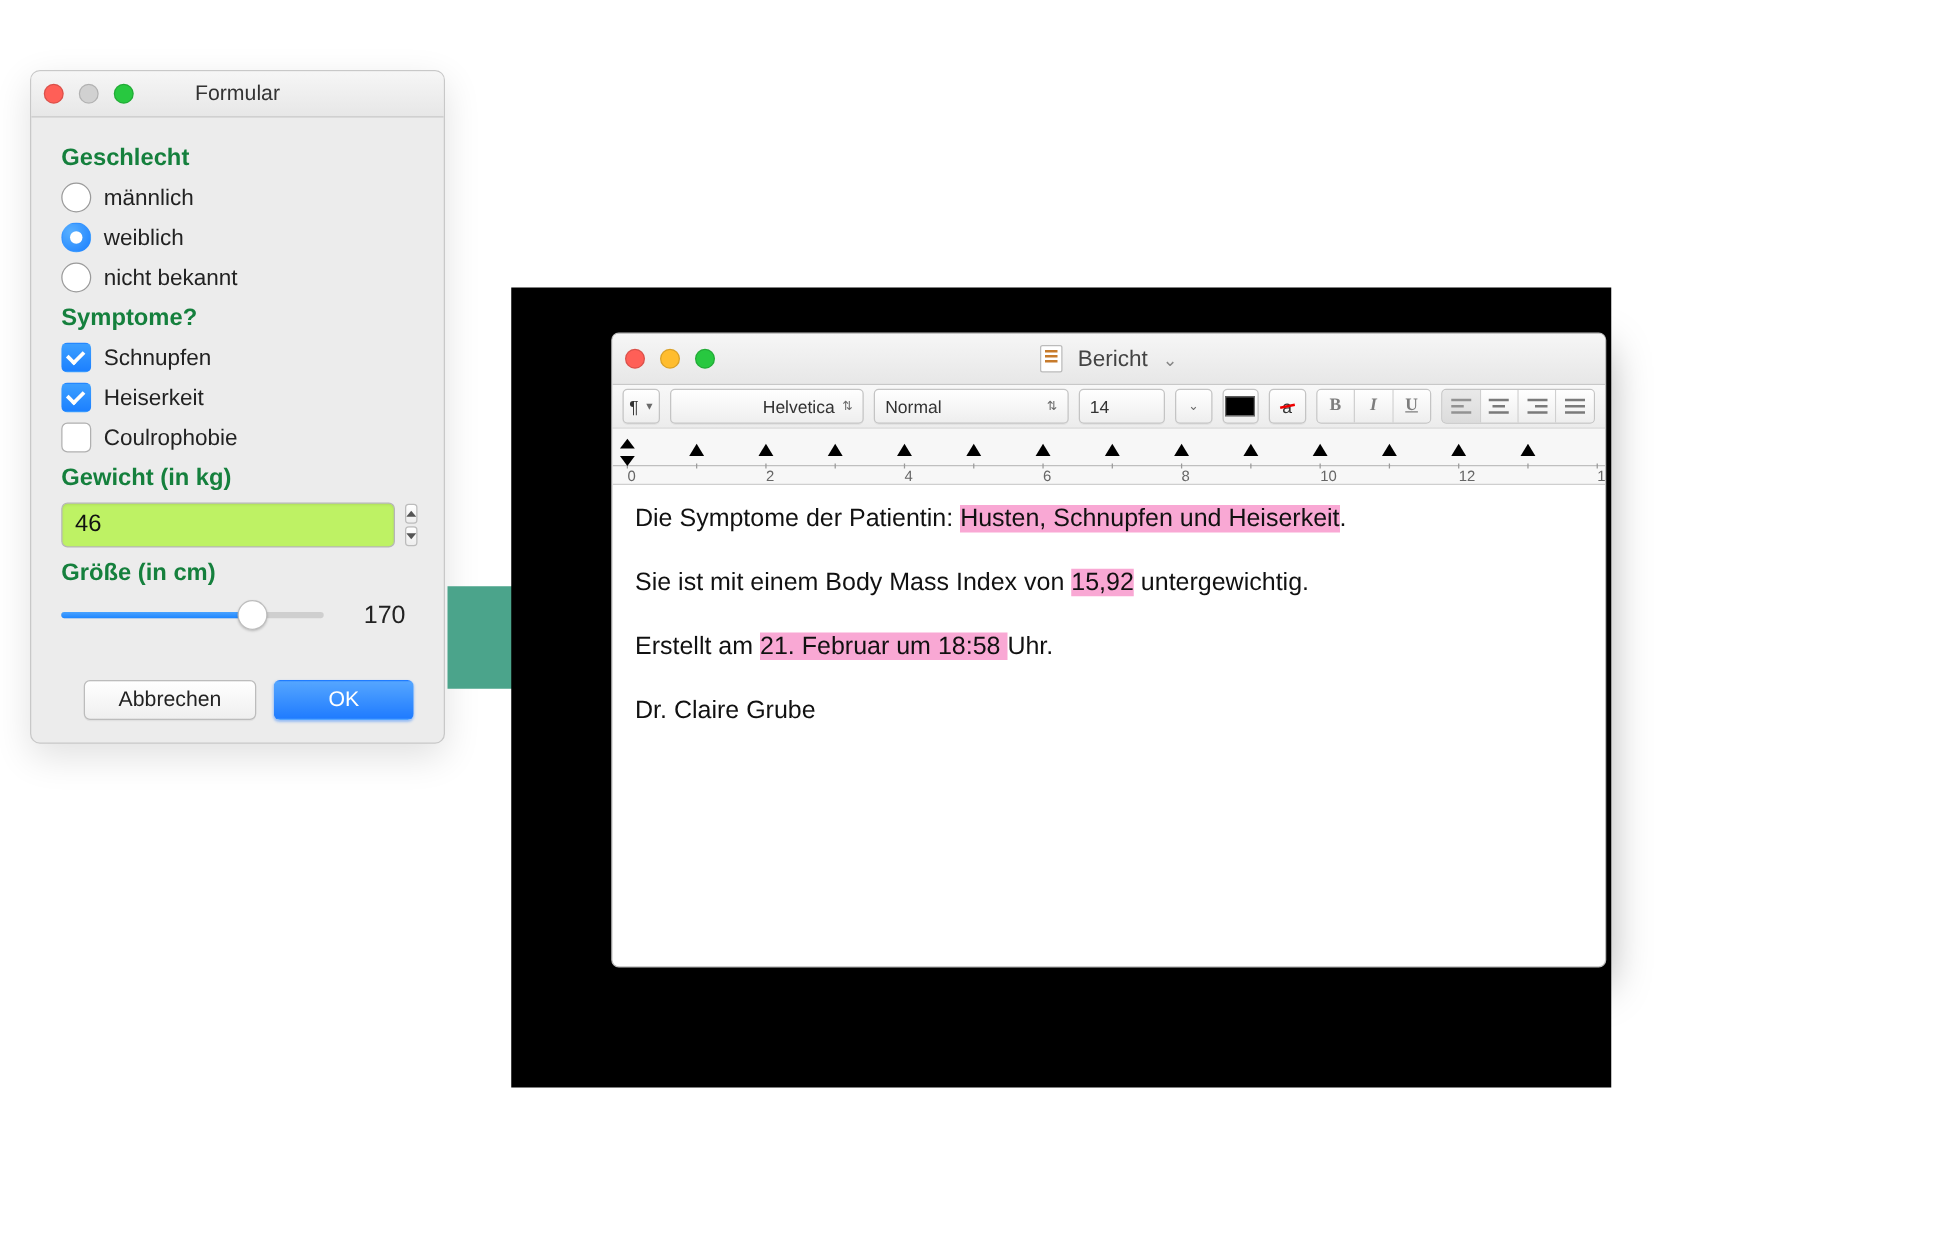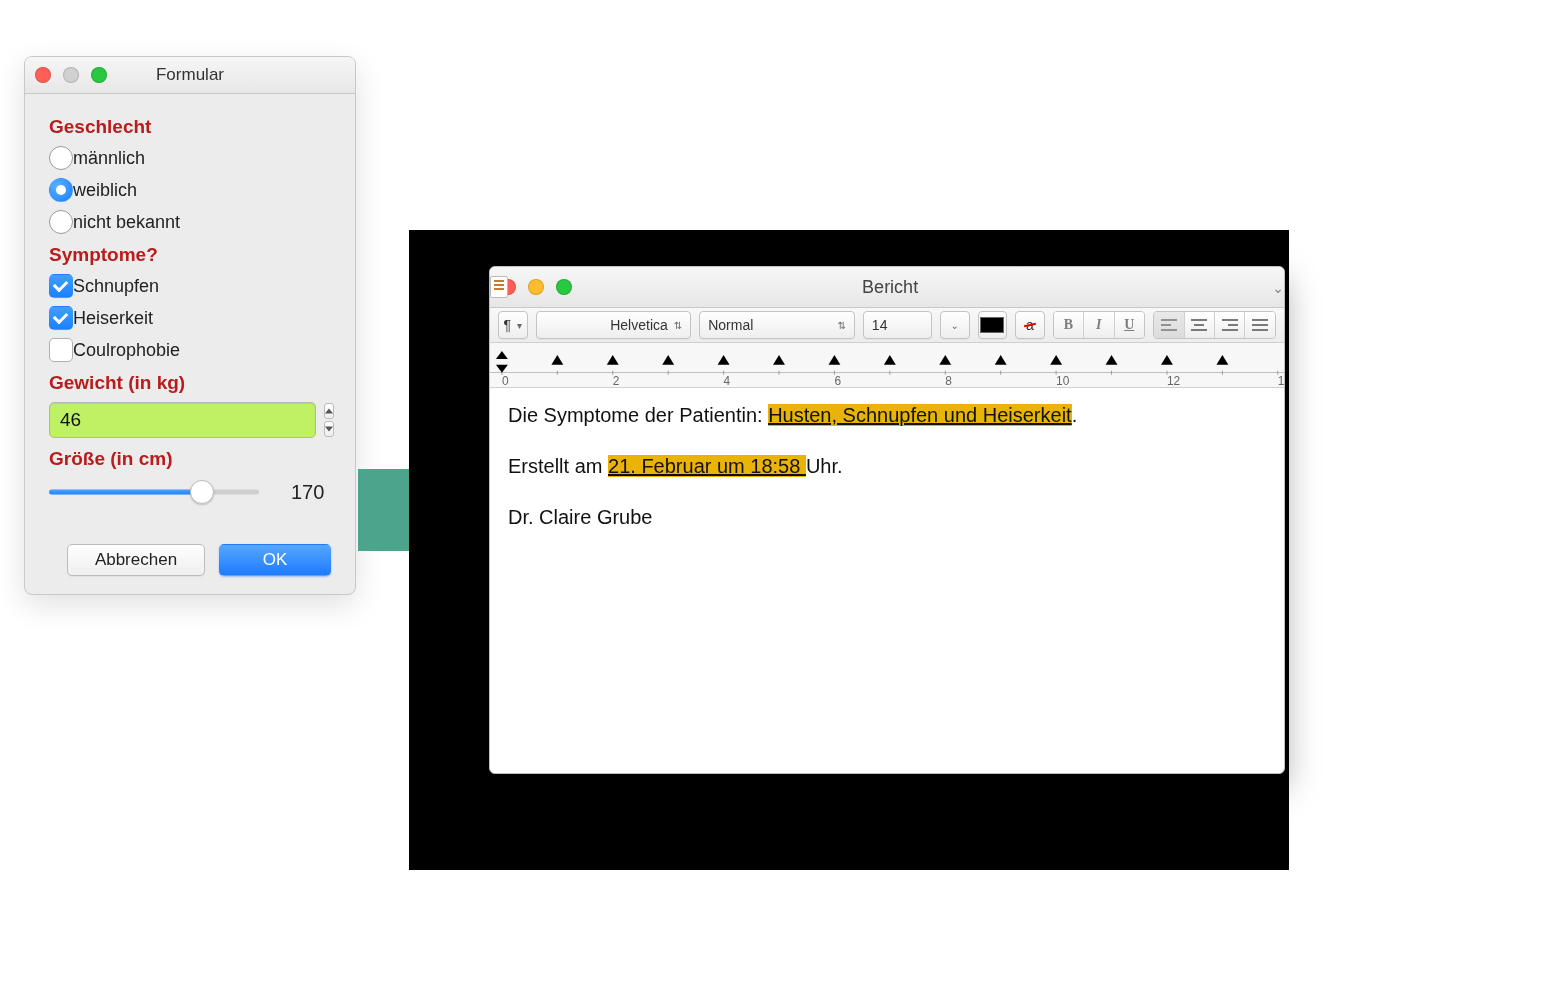--- a/index.html
+++ b/index.html
@@ -31,23 +31,23 @@
   }
   .traffic{display:flex;gap:12px;position:absolute;left:10px;top:50%;transform:translateY(-50%);}
   .dot{width:16px;height:16px;border-radius:50%;box-shadow:inset 0 0 0 1px rgba(0,0,0,.15);}
   .dot.red{background:#ff5f57;}
   .dot.yellow{background:#ffbd2e;}
   .dot.green{background:#28c840;}
   .dot.gray{background:#d1d1d1;}
   .titlebar .title{flex:1;text-align:center;font-size:17px;color:#333;}
 
   .form-body{padding:22px 24px 18px 24px;}
-  .section-h{font-weight:700;font-size:19px;color:#b91c1c;margin:10px 0 8px;}
+  .section-h{font-weight:700;font-size:19px;color:#15803d;margin:10px 0 8px;}
   .section-h.first{margin-top:0;}
-  .radio-row, .check-row{display:flex;align-items:center;font-size:18px;color:#222;margin:8px 0;}
+  .radio-row, .check-row{display:flex;align-items:center;gap:10px;font-size:18px;color:#222;margin:8px 0;}
 
   .radio{
     width:22px;height:22px;border-radius:50%;
     border:1.5px solid #9a9a9a;background:#fff;position:relative;flex:0 0 auto;
   }
   .radio.selected{border-color:transparent;background:radial-gradient(circle at 30% 30%,#59b0ff,#1b80ff);}
   .radio.selected::after{content:"";position:absolute;inset:6px;border-radius:50%;background:#fff;}
 
   .checkbox{
     width:22px;height:22px;border-radius:5px;flex:0 0 auto;
@@ -103,21 +103,21 @@
     background:#000;
   }
   .bericht{
     position:absolute; left:80px; top:36px; right:4px; bottom:96px;
     background:#fff; border:1px solid #bfbfbf; border-radius:6px;
     box-shadow:0 14px 34px rgba(0,0,0,.35);
     overflow:hidden;
     display:flex; flex-direction:column;
   }
   .bericht .titlebar{height:40px;}
-  .bericht .titlebar .title{display:flex;align-items:center;justify-content:space-between;gap:24px;font-size:18px;color:#444;}
+  .bericht .titlebar .title{display:flex;align-items:center;justify-content:center;gap:12px;font-size:18px;color:#444;}
   .doc-icon{width:16px;height:20px;border:1px solid #bbb;border-radius:2px;background:#fff;position:relative;}
   .doc-icon::before{content:"";position:absolute;left:3px;right:3px;top:3px;height:2px;background:#c77b2c;box-shadow:0 4px 0 #c77b2c,0 8px 0 #c77b2c;}
   .chevron{display:inline-block;transform:translateY(1px);color:#888;font-size:14px;}
 
   .toolbar{
     height:34px;background:linear-gradient(#f8f8f8,#ececec);
     border-bottom:1px solid #cfcfcf;display:flex;align-items:center;padding:0 8px;gap:8px;
     font-size:14px;color:#333;
   }
   .tbtn{
@@ -164,21 +164,21 @@
     font-size:12px;color:#666;overflow:hidden;
   }
   .ruler .base{position:absolute;left:0;right:0;bottom:14px;height:1px;background:#bfbfbf;}
   .ruler svg{position:absolute;inset:0;}
 
   
   .report{
     padding:14px 18px 18px 18px;font-size:20px;color:#111;line-height:1.35;
   }
   .report p{margin:0 0 24px 0;}
-  .hl{background:#eab308;text-decoration:underline;}
+  .hl{background:#f9a8d4;}
 </style>
 </head>
 <body>
 
 <div class="canvas">
 
   <div class="form-window">
     <div class="titlebar">
       <div class="traffic">
         <div class="dot red"></div>
@@ -363,20 +363,23 @@
             <path d="M 12 8 L 6 16 L 18 16 Z" fill="#000"></path>
             <path d="M 12 30 L 6 22 L 18 22 Z" fill="#000"></path>
           </svg>
       </div>
 
       <div class="report">
         <p>
           <span>Die Symptome der Patientin: </span><span class="hl">Husten, Schnupfen und Heiserkeit</span><span>.</span>
         </p>
         <p>
+          <span>Sie ist mit einem Body Mass Index von </span><span class="hl">15,92</span><span> untergewichtig.</span>
+        </p>
+        <p>
           <span>Erstellt am </span><span class="hl">21. Februar  um 18:58 </span><span> Uhr.</span>
         </p>
         <p>Dr. Claire Grube</p>
       </div>
     </div>
   </div>
 
 </div>
 
 </body></html>

